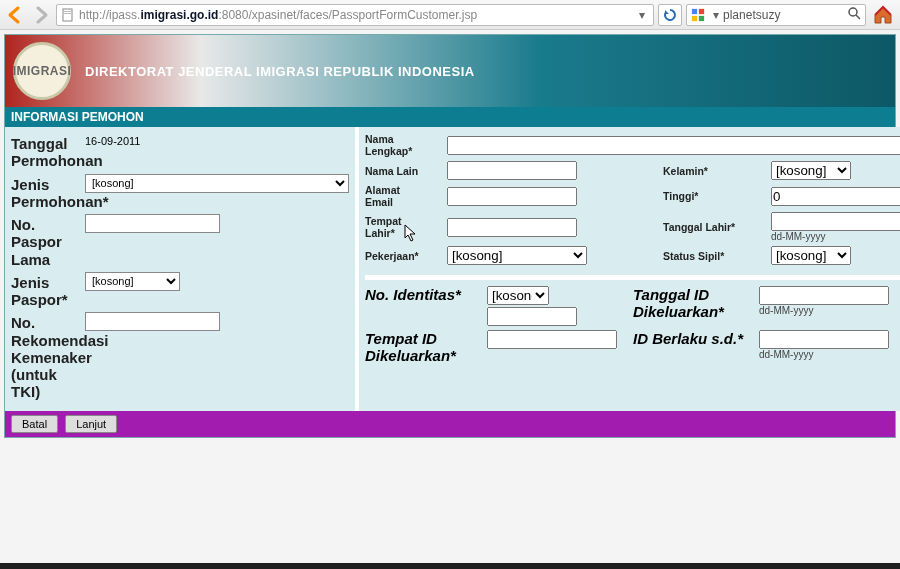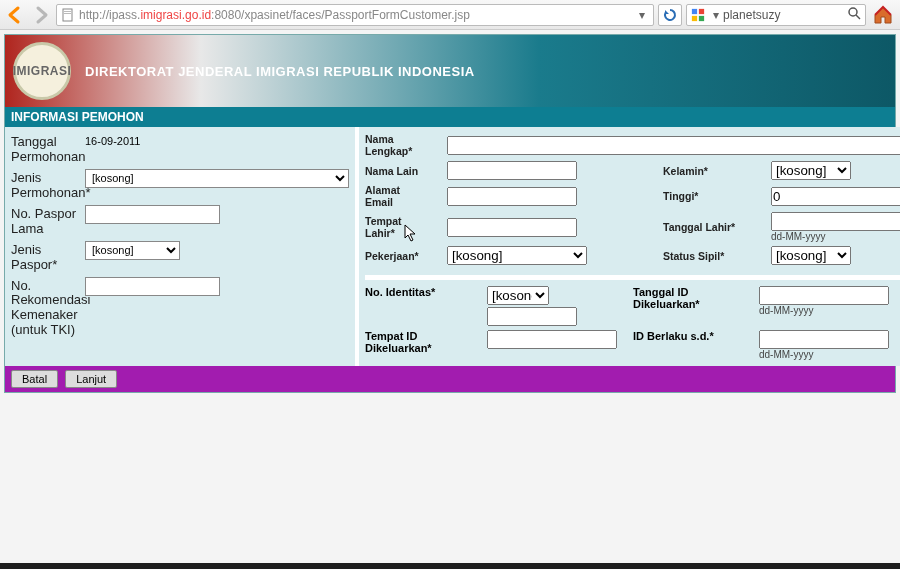--- a/index.html
+++ b/index.html
@@ -2,57 +2,57 @@
 <html><head>
 <meta charset="utf-8">
 <style>
 * { box-sizing: border-box; margin: 0; padding: 0; }
 body { font-family: Arial, sans-serif; font-size: 11px; background: #f4f4f4; }
 
 
 .browser-bar { height: 30px; background: linear-gradient(#f8f8f8,#e8e8e8); border-bottom: 1px solid #ccc; display: flex; align-items: center; padding: 0 4px; gap: 4px; }
 .nav-btn { width: 22px; height: 22px; display: flex; align-items: center; justify-content: center; }
 .url-box { flex: 1; height: 22px; background: #fff; border: 1px solid #bbb; border-radius: 2px; display: flex; align-items: center; padding: 0 4px; font-size: 12px; color: #888; }
-.url-box .dark { color: #ef4444; }
+.url-box .dark { color: #0f172a; font-weight: bold; }
 .dropdown-arrow { color: #666; padding: 0 4px; }
 .reload-box { width: 24px; height: 22px; border: 1px solid #bbb; border-radius: 2px; background: #fff; display: flex; align-items: center; justify-content: center; }
 .search-box { width: 180px; height: 22px; background: #fff; border: 1px solid #bbb; border-radius: 2px; display: flex; align-items: center; padding: 0 4px; font-size: 12px; color: #555; }
 .g-icon { width: 14px; height: 14px; margin-right: 4px; }
 .search-mag { color: #555; margin-left: auto; }
 .home-btn { width: 26px; height: 26px; display: flex; align-items: center; justify-content: center; }
 
 
 .page { margin: 4px 4px 0 4px; border: 1px solid #7aa; background: #fff; }
 .banner { height: 72px; background: linear-gradient(90deg,#b0251e 0%,#e8e8e8 22%,#1a7b8c 60%,#0d5866 100%); display: flex; align-items: center; padding-left: 8px; color: #fff; font-weight: bold; font-size: 13px; letter-spacing: .5px; }
 .seal { width: 58px; height: 58px; border-radius: 50%; background: #f5f0dd; border: 3px solid #c9c9a9; margin-right: 14px; display:flex; align-items:center; justify-content:center; font-size:12px; color:#666; }
 
 .section-title { background: #0d7e92; color: #fff; font-weight: bold; font-size: 12px; padding: 3px 6px; }
 
 .content { display: flex; align-items: stretch; }
 .left-col { width: 350px; padding: 6px; background: #d9ecef; }
 .right-col { flex: 1; padding: 6px; background: #d9ecef; border-left: 4px solid #fff; }
 
 .form-row { display: flex; align-items: flex-start; margin-bottom: 4px; }
-.form-row label { width: 74px; font-size: 13px; font-weight: normal; color: #222; line-height: 1.15; padding-top: 2px; }
+.form-row label { width: 74px; font-size: 15px; font-weight: bold; color: #222; line-height: 1.15; padding-top: 2px; }
 .form-row .val { font-size: 11px; padding-top: 2px; }
 .form-row input[type=text], .form-row select { font-size: 11px; height: 19px; border: 1px solid #888; background: #fff; padding: 0 2px; }
 .left-col input[type=text] { width: 135px; }
 .left-col select.wide { width: 270px; }
 .left-col select.narrow { width: 95px; }
 
 .right-grid { display: grid; grid-template-columns: 64px 140px 40px 90px 140px; gap: 4px 18px; align-items: center; }
 .right-grid label { font-size: 10.5px; font-weight: bold; color: #222; line-height: 1.15; }
 .right-grid input[type=text] { width: 130px; }
 .right-grid select { width: 80px; }
 .right-grid input.long { width: 100%; }
 .right-grid .full { grid-column: 2 / 6; }
 .right-grid .sp { grid-column: 3; }
 
 .sub-panel { margin-top: 10px; border-top: 5px solid #fff; padding-top: 6px; display: grid; grid-template-columns: 116px 140px 120px 140px; gap: 4px 6px; align-items: flex-start; }
-.sub-panel label { font-size: 11px; font-weight: bold; }
+.sub-panel label { font-size: 15px; font-weight: bold; font-style: italic; }
 .sub-panel input[type=text] { width: 130px; }
 .sub-panel select { width: 62px; }
 .hint { font-size: 10px; color: #444; display: block; }
 
 .buttons { padding: 4px 6px; background: #a21caf; }
 .btn { font-size: 11px; padding: 2px 10px; background: #ddd; border: 1px solid #888; border-radius: 2px; cursor: pointer; margin-right: 4px; }
 .footer { font-size: 11px; color: #333; padding: 4px 6px; background: #fff; }
 
 .cursor { position: absolute; left: 404px; top: 224px; pointer-events: none; }
 

